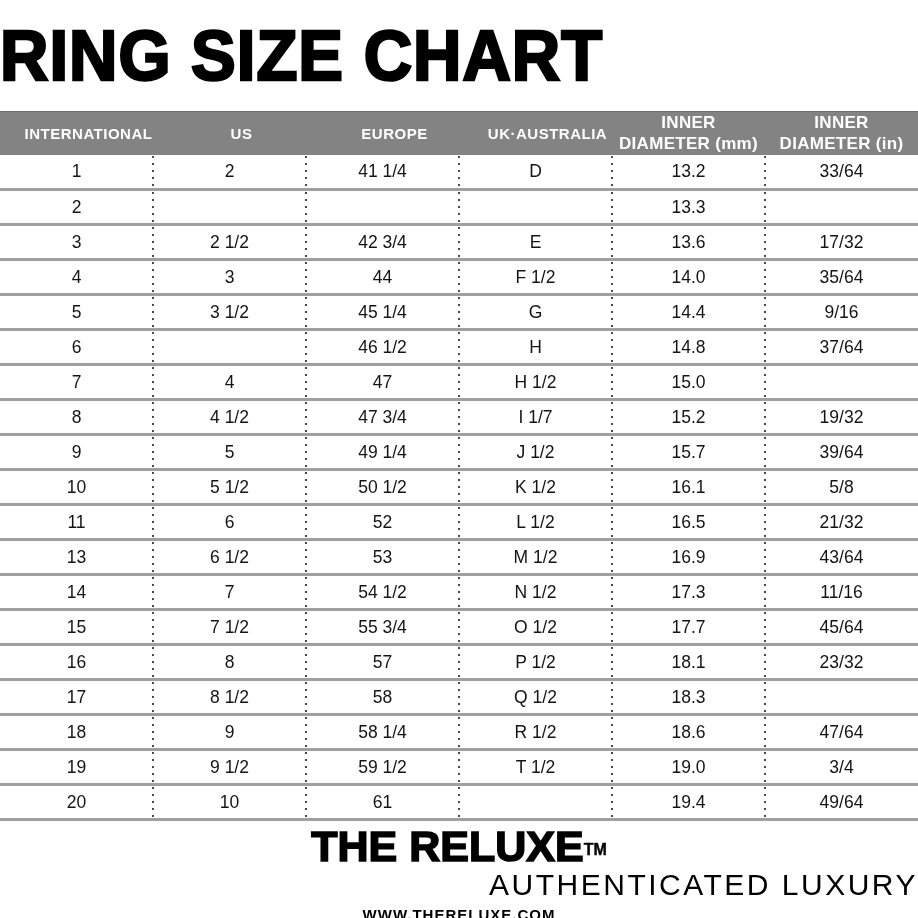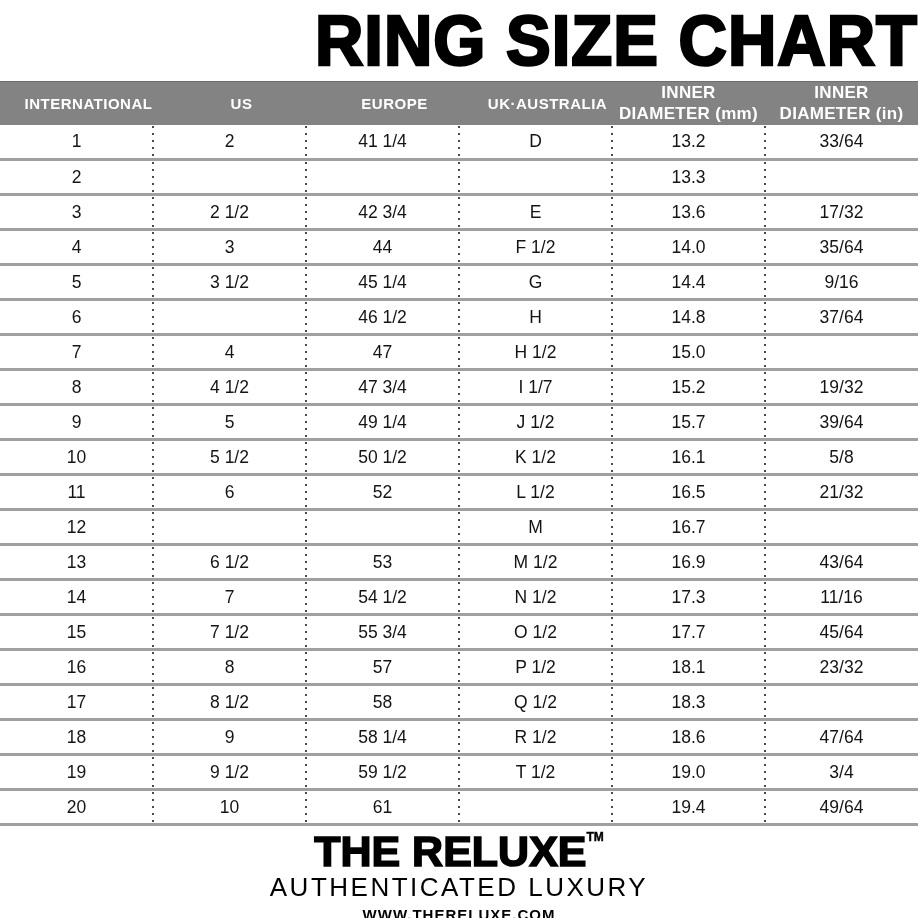--- a/index.html
+++ b/index.html
@@ -4,22 +4,22 @@
 <style>
   * { margin: 0; padding: 0; box-sizing: border-box; }
   html, body { background: #ffffff; }
   body {
     width: 918px; height: 918px;
     font-family: "Liberation Sans", sans-serif;
     overflow: hidden;
     color: #141414;
   }
   .title {
-    height: 81px;
-    display: flex; align-items: center; justify-content: flex-end;
+    height: 111px;
+    display: flex; align-items: center; justify-content: flex-start;
   }
   .title span {
     font-size: 67px;
     font-weight: bold;
     letter-spacing: 1px;
     color: #000;
     -webkit-text-stroke: 2.5px #000;
     transform: scaleY(1.05);
     white-space: nowrap;
   }
@@ -63,32 +63,33 @@
   .footer { text-align: center; padding-top: 3px; }
   .brand {
     font-size: 43px;
     font-weight: bold;
     color: #000;
     -webkit-text-stroke: 1.6px #000;
     line-height: 1.05;
     white-space: nowrap;
   }
   .brand .tm {
-    font-size: 12px;
+    font-size: 16px;
     -webkit-text-stroke: 0.4px #000;
     vertical-align: top;
-    position: relative; top: 2px;
+    position: relative; top: 18px;
     letter-spacing: 0;
   }
   .tagline {
-    font-size: 26px;
+    font-size: 30px;
     font-weight: 400;
     letter-spacing: 2.5px;
     color: #000;
     line-height: 1.05;
+    text-align: right;
   }
   .website {
     font-size: 15px;
     font-weight: bold;
     letter-spacing: 1px;
     color: #000;
     margin-top: 5px;
   }
 </style>
 </head>
@@ -208,28 +209,20 @@
         </tr>
         <tr>
           <td>11</td>
           <td>6</td>
           <td>52</td>
           <td>L 1/2</td>
           <td>16.5</td>
           <td>21/32</td>
         </tr>
         <tr>
-          <td>12</td>
-          <td></td>
-          <td></td>
-          <td>M</td>
-          <td>16.7</td>
-          <td></td>
-        </tr>
-        <tr>
           <td>13</td>
           <td>6 1/2</td>
           <td>53</td>
           <td>M 1/2</td>
           <td>16.9</td>
           <td>43/64</td>
         </tr>
         <tr>
           <td>14</td>
           <td>7</td>

